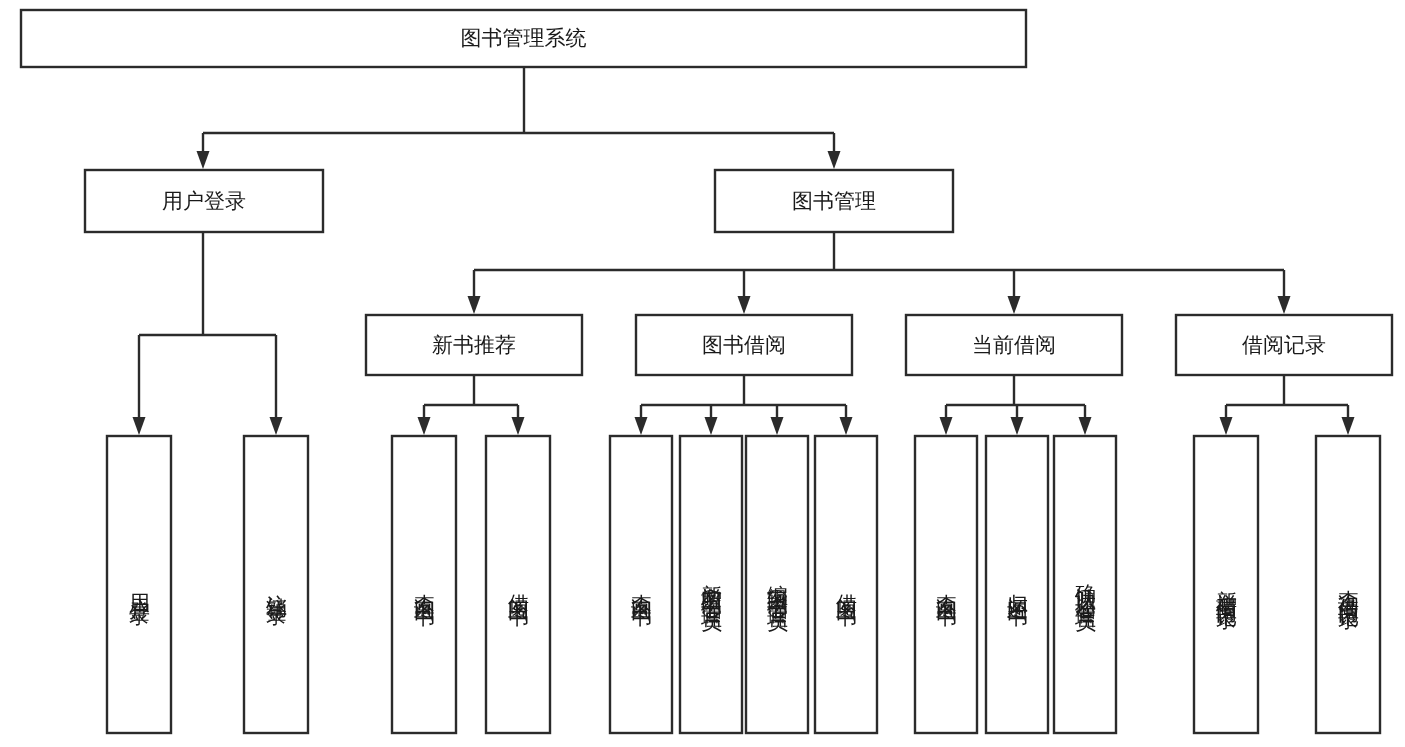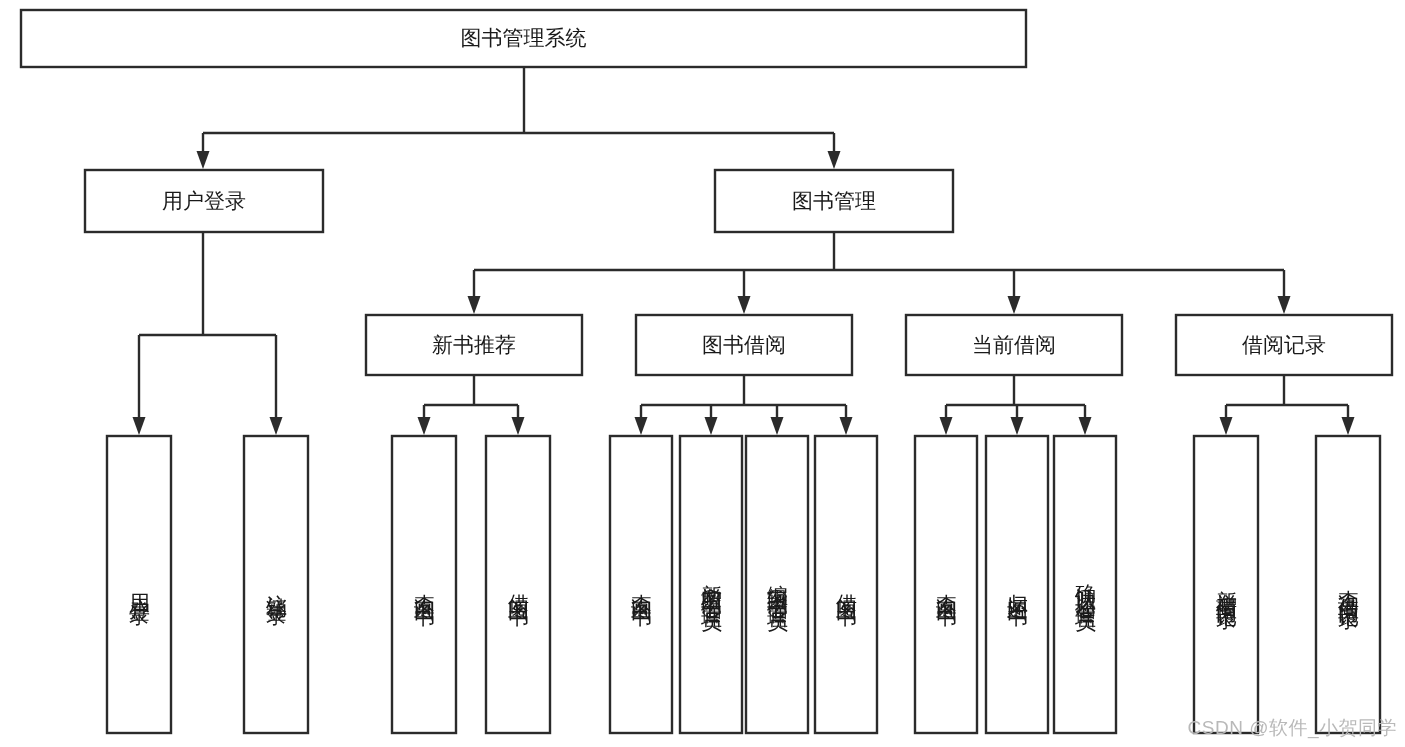--- a/index.html
+++ b/index.html
@@ -218,14 +218,13 @@
       <div class="vlabel-wrap" style="left: 1050px; top: 436px; width: 62px; height: 297px;">
         <span class="vlabel-text">确认归还（管理员）</span>
       </div>
       <div class="vlabel-wrap" style="left: 1190px; top: 436px; width: 64px; height: 297px;">
         <span class="vlabel-text">新增借阅记录</span>
       </div>
       <div class="vlabel-wrap" style="left: 1312px; top: 436px; width: 64px; height: 297px;">
         <span class="vlabel-text">查询借阅记录</span>
       </div>
     </div>
-  <div id="watermark">CSDN @软件_小贺同学</div>
 </div>
 
 </body></html>

